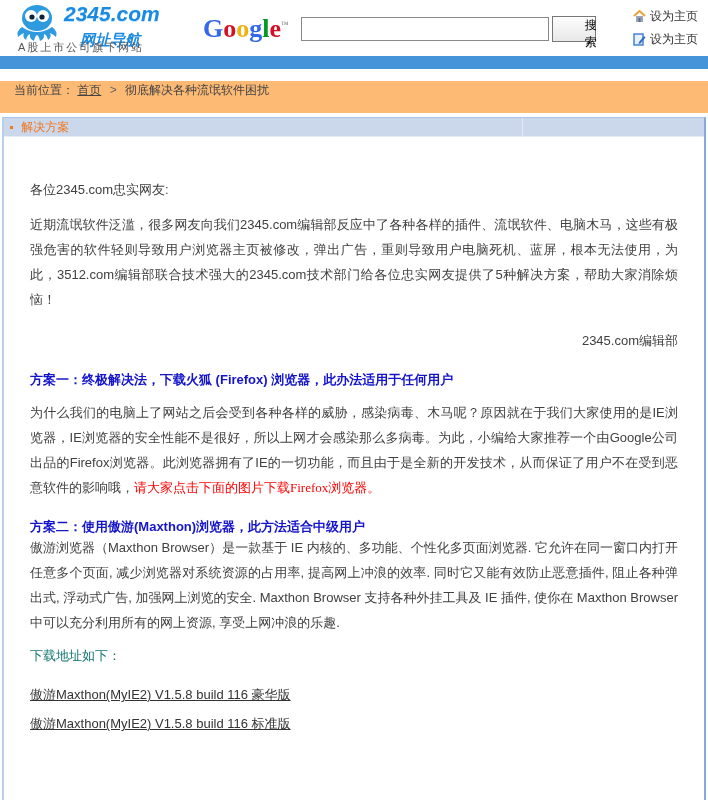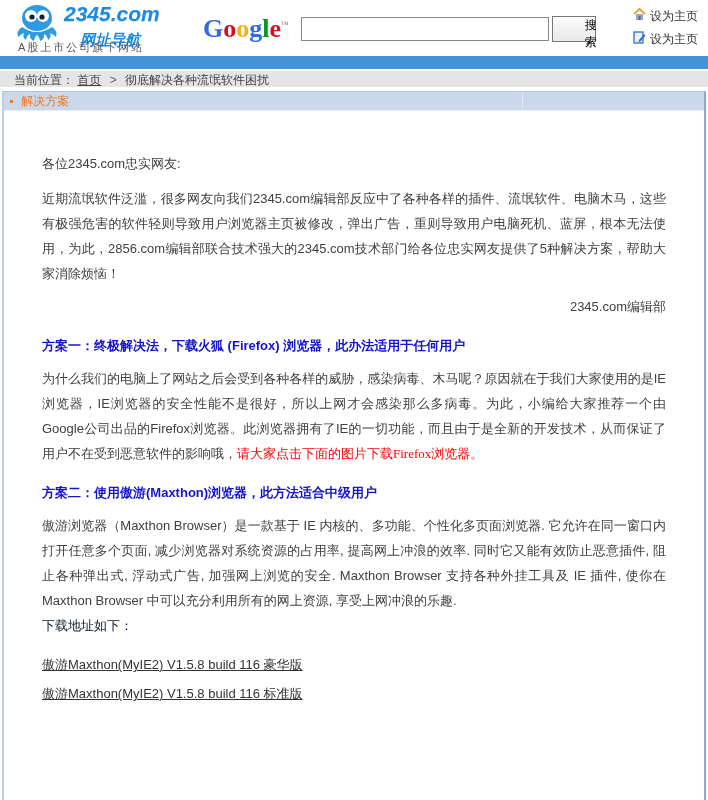--- a/index.html
+++ b/index.html
@@ -15,58 +15,58 @@
   .logo-sub { font-size:15px; font-weight:bold; font-style:italic; color:#1b8ae0; margin-top:8px; padding-left:16px; }
   .logo-tagline { position:absolute; left:18px; top:40px; font-size:11px; color:#555; letter-spacing:2px; }
   .google-area { position:absolute; left:203px; top:16px; display:flex; align-items:center; }
   .google-logo { font-family:"Liberation Serif","DejaVu Serif",serif; font-size:26px; font-weight:bold; line-height:1; }
   .google-logo .tm { font-size:8px; color:#777; vertical-align:super; font-weight:normal; }
   .search-box { width:248px; height:24px; border:1px solid #888; margin-left:12px;
     font-size:13px; padding:0 4px; background:#fff; }
   .search-btn { width:44px; height:26px; margin-left:3px; border:1px solid #777;
     background:linear-gradient(#fdfdfd,#e8e8e8); font-size:12px; cursor:pointer;padding-left:32px; }
   .quick-links { position:absolute; right:10px; top:8px; font-size:12px; color:#333; }
-  .quick-link { display:flex; margin-bottom:6px; cursor:pointer; }
+  .quick-link { display:flex; align-items:center; margin-bottom:6px; cursor:pointer; }
   .quick-link .qicon { margin-right:4px; display:inline-flex; }
 
   
   .blue-band { width:708px; height:13px; background:#4593d9; }
-  .breadcrumb-bar { width:708px; height:16px; background:#e5e5e5; margin-top:2px;
+  .breadcrumb-bar { width:708px; height:32px; background:#fdba74; margin-top:12px;
     font-size:12px; color:#444; line-height:19px; padding-left:14px; }
   .breadcrumb-bar a { color:#444; text-decoration:underline; cursor:pointer; }
   .crumb-sep { margin:0 5px; color:#666; }
 
   
   .main-box { width:704px; margin:4px 2px 0 2px; border:1px solid #a9c5e6;
     border-left:2px solid #b8cfea; border-right:2px solid #86abda; height:740px; }
   .section-bar { height:19px; background:#cbd8eb; position:relative;
     line-height:19px; font-size:12px; border-bottom:1px solid #e7eef8; }
   .section-bullet { display:inline-block; width:3px; height:3px; background:#f0781e;
     margin:0 5px 2px 6px; }
   .section-title { color:#f0781e;text-align:right; }
   .section-divider { position:absolute; left:518px; top:0; width:1px; height:19px; background:#b6c7e0;
     border-right:1px solid #e2eaf6; }
 
-  .content { padding:0 38px; font-size:13px; color:#404040; }
+  .content { padding:0 26px; font-size:13px; color:#404040; }
   .para { line-height:25px; text-align:justify; }
   .line { line-height:17px; }
 
   .greeting { margin-top:44px; line-height:17px; }
   .intro { margin-top:14px; }
-  .signature { margin-top:12px; text-align:right; line-height:17px; }
+  .signature { margin-top:20px; text-align:right; line-height:17px; }
 
   .plan-title { margin-top:22px; color:#1414cc; font-weight:bold; font-size:13px; line-height:17px; }
   .plan1-body { margin-top:12px; }
   .red { color:#f00;font-family:Liberation Serif, serif; }
   .tip { margin-top:6px; color:#f00; }
   .tip b { font-weight:bold; }
   .tip-link { color:#f00; font-weight:bold; text-decoration:underline; cursor:pointer; }
   .plan2-title { margin-top:18px; }
-  .plan2-body { margin-top:12px; }
-  .dl-label { margin-top:4px; color:#0f172a; }
+  .plan2-body { }
+  .dl-label { margin-top:12px; color:#0f766e; }
   .dl-link { display:block; margin-top:22px; color:#333; text-decoration:underline;
     line-height:17px; cursor:pointer; }
   .dl-link.second { margin-top:12px; }
 </style>
 </head>
 <body>
 
 <div class="header">
   <div class="logo">
     <span>
@@ -129,21 +129,21 @@
 <div class="main-box">
   <div class="section-bar">
     <span class="section-bullet"></span>
     <span class="section-title">解决方案</span>
     <span class="section-divider"></span>
   </div>
 
   <div class="content">
     <div class="greeting">各位2345.com忠实网友:</div>
 
-    <div class="para intro">近期流氓软件泛滥，很多网友向我们2345.com编辑部反应中了各种各样的插件、流氓软件、电脑木马，这些有极强危害的软件轻则导致用户浏览器主页被修改，弹出广告，重则导致用户电脑死机、蓝屏，根本无法使用，为此，2856.com编辑部联合技术强大的2345.com技术部门给各位忠实网友提供了5种解决方案，帮助大家消除烦恼！</div>
+    <div class="para intro">近期流氓软件泛滥，很多网友向我们2345.com编辑部反应中了各种各样的插件、流氓软件、电脑木马，这些有极强危害的软件轻则导致用户浏览器主页被修改，弹出广告，重则导致用户电脑死机、蓝屏，根本无法使用，为此，3512.com编辑部联合技术强大的2345.com技术部门给各位忠实网友提供了5种解决方案，帮助大家消除烦恼！</div>
 
     <div class="signature">2345.com编辑部</div>
 
     <div class="plan-title">方案一：终极解决法，下载火狐 (Firefox) 浏览器，此办法适用于任何用户</div>
     <div class="para plan1-body">
       <span>为什么我们的电脑上了网站之后会受到各种各样的威胁，感染病毒、木马呢？原因就在于我们大家使用的是IE浏览器，IE浏览器的安全性能不是很好，所以上网才会感染那么多病毒。为此，小编给大家推荐一个由Google公司出品的Firefox浏览器。此浏览器拥有了IE的一切功能，而且由于是全新的开发技术，从而保证了用户不在受到恶意软件的影响哦，</span><span class="red">请大家点击下面的图片下载Firefox浏览器。</span>
     </div>
 
 
     <div class="plan-title plan2-title">方案二：使用傲游(Maxthon)浏览器，此方法适合中级用户</div>

